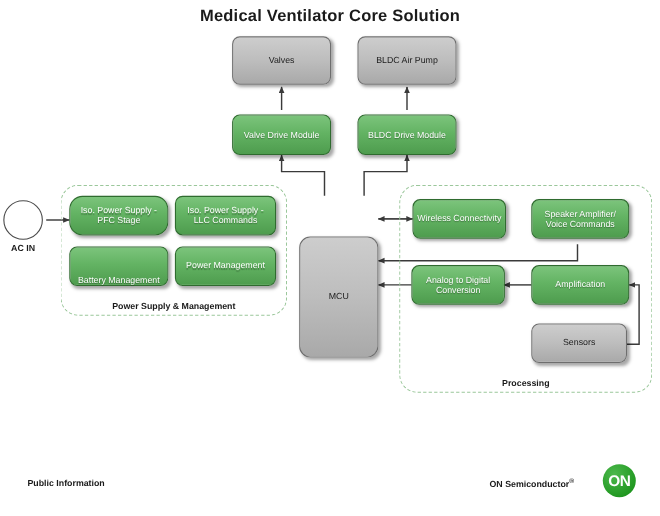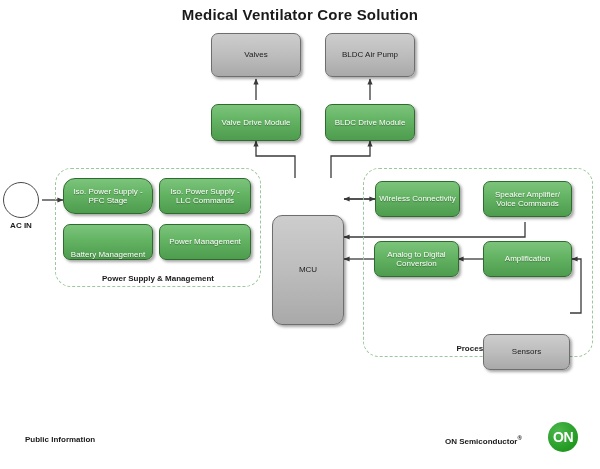--- a/index.html
+++ b/index.html
@@ -204,21 +204,21 @@
   </div>
   <div class="block green" style="left:375px; top:181px; width:85px; height:36px;">
     <span>Wireless Connectivity</span>
   </div>
   <div class="block green" style="left:374px; top:241px; width:85px; height:36px;">
     <span>Analog to Digital Conversion</span>
   </div>
   <div class="block green" style="left:483px; top:241px; width:89px; height:36px;">
     <span>Amplification</span>
   </div>
-  <div class="block gray" style="left:483px; top:294px; width:87px; height:36px;margin-top:40px;">
+  <div class="block gray" style="left:483px; top:294px; width:87px; height:36px;">
     <span>Sensors</span>
   </div>
 
   <div class="block gray" style="left:272px; top:178px; width:72px; height:110px; border-radius:10px;margin-top:37px;">
     <span>MCU</span>
   </div>
 
 
   <div class="block green" style="left:211px; top:104px; width:90px; height:37px;">
     <span>Valve Drive Module</span>

